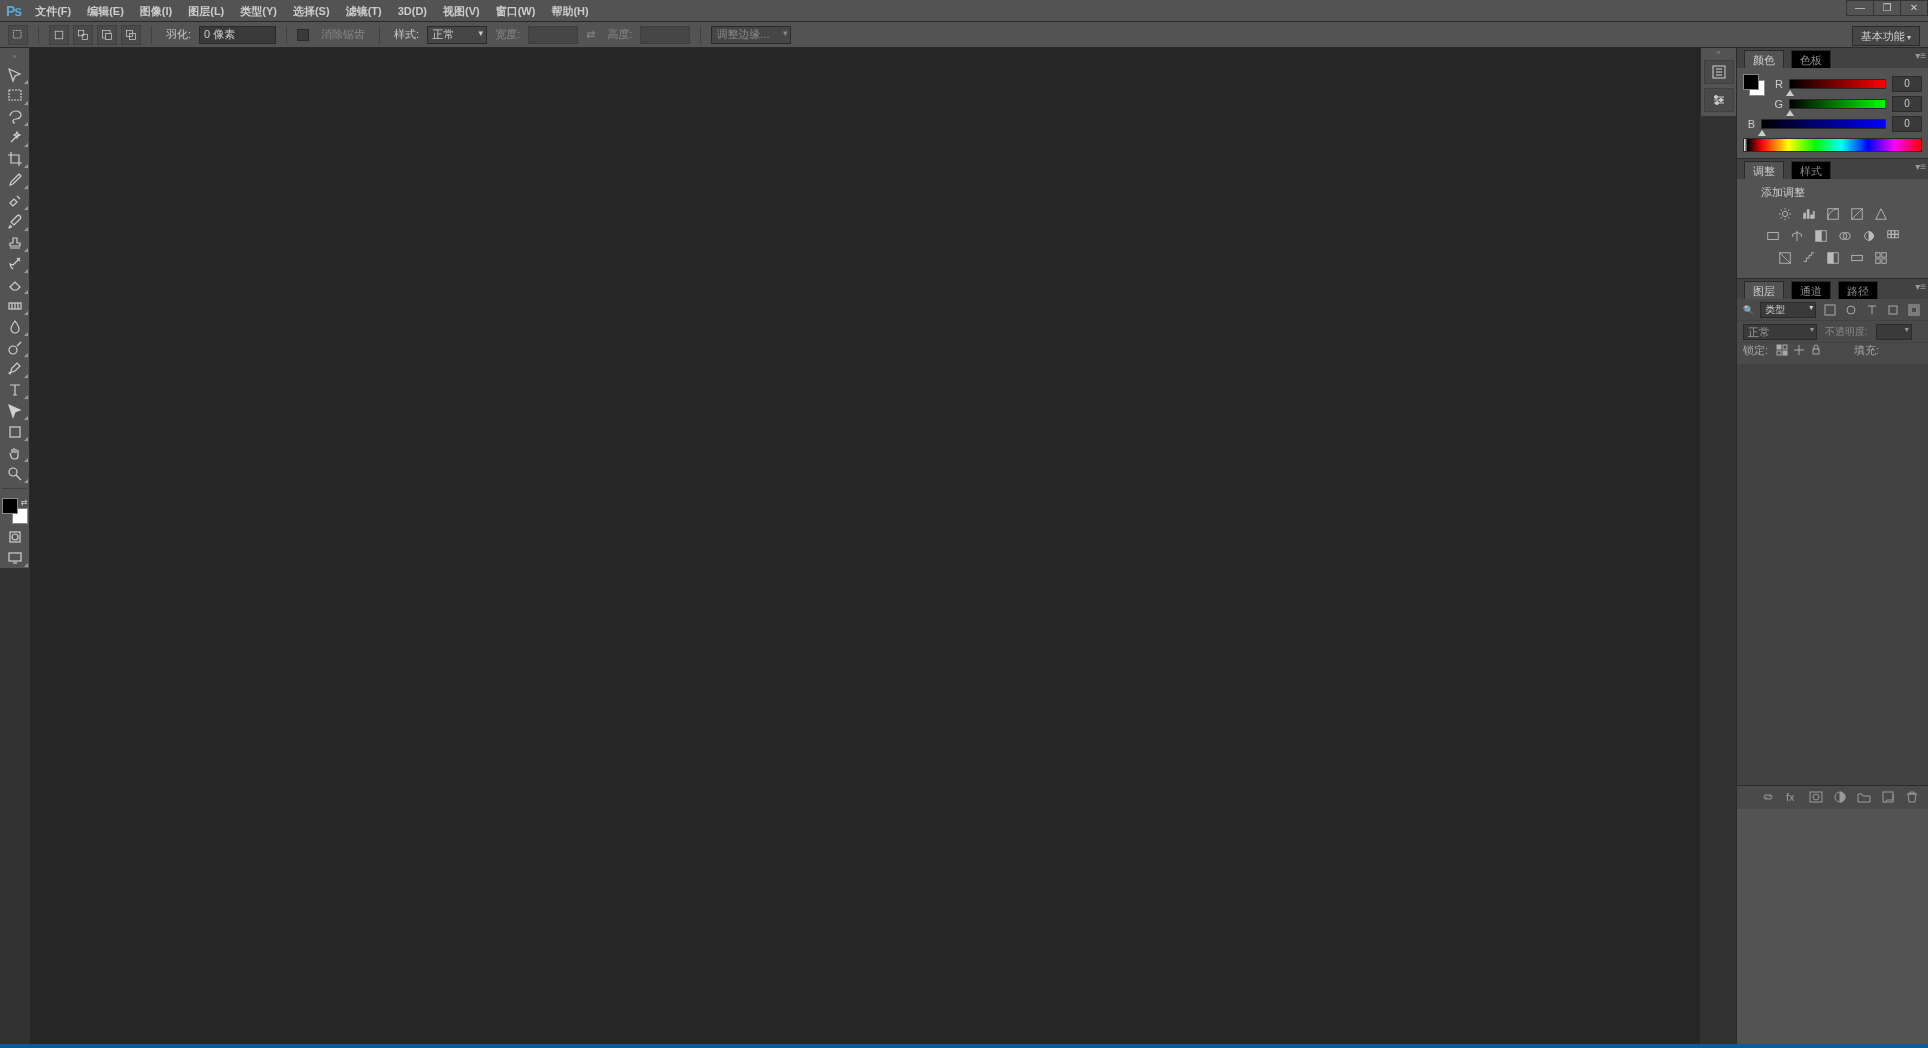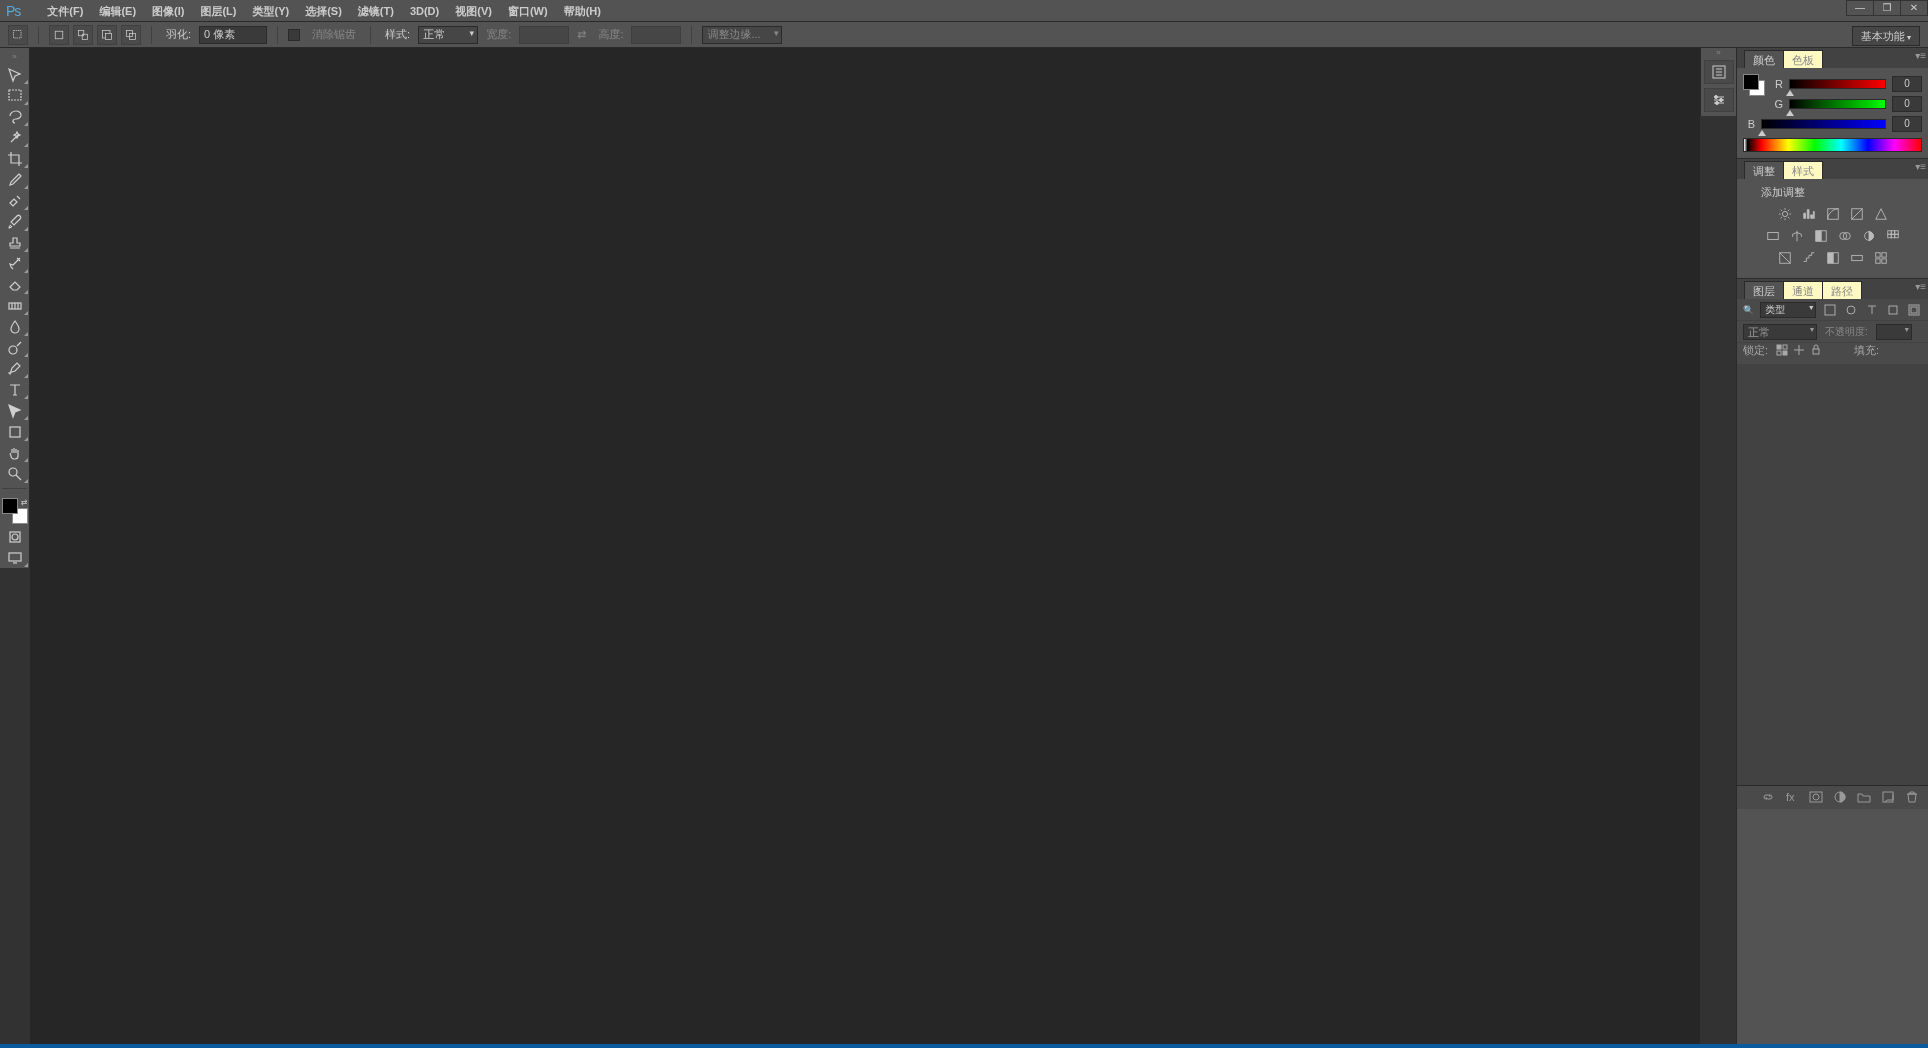--- a/index.html
+++ b/index.html
@@ -1,31 +1,31 @@
 <!DOCTYPE html>
 <html><head>
 <meta charset="utf-8">
 <style>
 * { margin:0; padding:0; box-sizing:border-box; font-family: Tahoma, Arial, sans-serif; font-size:11px; color:#ccc; user-select:none; }
 body { width:1928px; height:1048px; background:#323232; overflow:hidden; position:relative; }
 
 
 .menubar { height:22px; background:#535353; display:flex; align-items:center; padding:0 6px; border-bottom:1px solid #2a2a2a; }
-.ps-logo { font-weight:normal; font-size:14px; color:#5ba6d6; margin-right:19px; letter-spacing:-1px; }
+.ps-logo { font-weight:bold; font-size:14px; color:#5ba6d6; margin-right:6px; letter-spacing:-1px; }
 .menubar .mitem { padding:0 8px; line-height:22px; cursor:default;font-weight:bold; }
 .winbtns { position:absolute; right:0; top:0; display:flex; }
 .winbtns div { width:28px; height:16px; background:#535353; border:1px solid #333; margin-left:-1px; text-align:center; line-height:14px; font-size:10px; color:#ccc; }
 
 
 .optbar { height:26px; background:#535353; display:flex; align-items:center; padding:0 8px; border-bottom:1px solid #2a2a2a; gap:4px; }
 .optbar .sep { width:1px; height:18px; background:#404040; margin:0 6px; }
 .opticon { width:20px; height:20px; border:1px solid #404040; background:#4a4a4a; display:flex; align-items:center; justify-content:center; }
 .opticon svg { width:12px; height:12px; stroke:#ccc; fill:none; }
 .optlabel { color:#ccc; margin:12px 4px; }
-.optinput { width:68px; height:18px; background:#3a3a3a; border:1px solid #2a2a2a; color:#ccc; padding:0 4px; }
+.optinput { width:77px; height:18px; background:#3a3a3a; border:1px solid #2a2a2a; color:#ccc; padding:0 4px; }
 .optselect { width:60px; height:18px; background:#464646; border:1px solid #2a2a2a; color:#ccc; padding:0 4px; position:relative; }
 .optselect::after { content:"▾"; position:absolute; right:3px; top:1px; font-size:9px; }
 .checkbox { width:12px; height:12px; border:1px solid #2a2a2a; background:#3a3a3a; margin-right:4px; }
 .workspace-btn { position:absolute; right:8px; top:26px; height:20px; padding:0 8px; background:#464646; border:1px solid #2a2a2a; line-height:18px; }
 .workspace-btn::after { content:" ▾"; font-size:8px; }
 
 
 .toolbox { position:absolute; left:0; top:48px; width:30px; background:#535353; border-right:1px solid #2a2a2a; padding-top:6px; }
 .toolgrip { height:8px; text-align:center; color:#888; font-size:8px; line-height:6px; margin-bottom:2px; }
 .tool { width:28px; height:21px; display:flex; align-items:center; justify-content:center; position:relative; margin:0 auto; }
@@ -43,21 +43,21 @@
 .ministrip { position:absolute; right:192px; top:48px; width:36px; background:#535353; border-left:1px solid #2a2a2a; }
 .ministrip .grip { height:8px; text-align:center; font-size:8px; color:#888; }
 .ministrip .mi { width:30px; height:24px; margin:4px auto; border:1px solid #404040; background:#4a4a4a; display:flex; align-items:center; justify-content:center; }
 .ministrip .mi svg { width:16px; height:16px; stroke:#ccc; fill:none; }
 
 
 .panels { position:absolute; right:0; top:48px; width:192px; bottom:0; background:#535353; border-left:1px solid #2a2a2a; display:flex; flex-direction:column; }
 .panel { border-bottom:1px solid #2a2a2a; }
 .ptabs { height:20px; background:#424242; display:flex; align-items:flex-end; position:relative;padding-left:7px; }
 .ptab { height:18px; padding:0 8px; line-height:18px; background:#535353; color:#ccc; border:1px solid #2a2a2a; border-bottom:none; margin-right:-1px; font-size:11px; }
-.ptab.inactive { background:#fef9c3; color:#888; }
+.ptab.inactive { background:#000000; color:#888;margin-left:8px; }
 .pmenu { position:absolute; right:2px; top:2px; font-size:10px; color:#999; }
 
 
 .colorpanel-body { padding:6px; }
 .colorpanel-body .row { display:flex; align-items:center; height:20px; gap:6px; }
 .clabel { width:12px; text-align:right; color:#ccc; }
 .slider { flex:1; height:10px; position:relative; border:1px solid #2a2a2a; }
 .slider .thumb { position:absolute; left:0; top:10px; width:0; height:0; border-left:4px solid transparent; border-right:4px solid transparent; border-bottom:6px solid #ccc; transform:translateX(-4px); }
 .valbox { width:30px; height:16px; background:#3a3a3a; border:1px solid #2a2a2a; text-align:center; line-height:14px; color:#ccc; font-size:10px; }
 .spectrum { height:14px; margin-top:4px; background:linear-gradient(to right,#fff,#000 2%,#f00 10%,#ff0,#0f0,#0ff,#00f,#f0f,#f00); border:1px solid #2a2a2a; }

